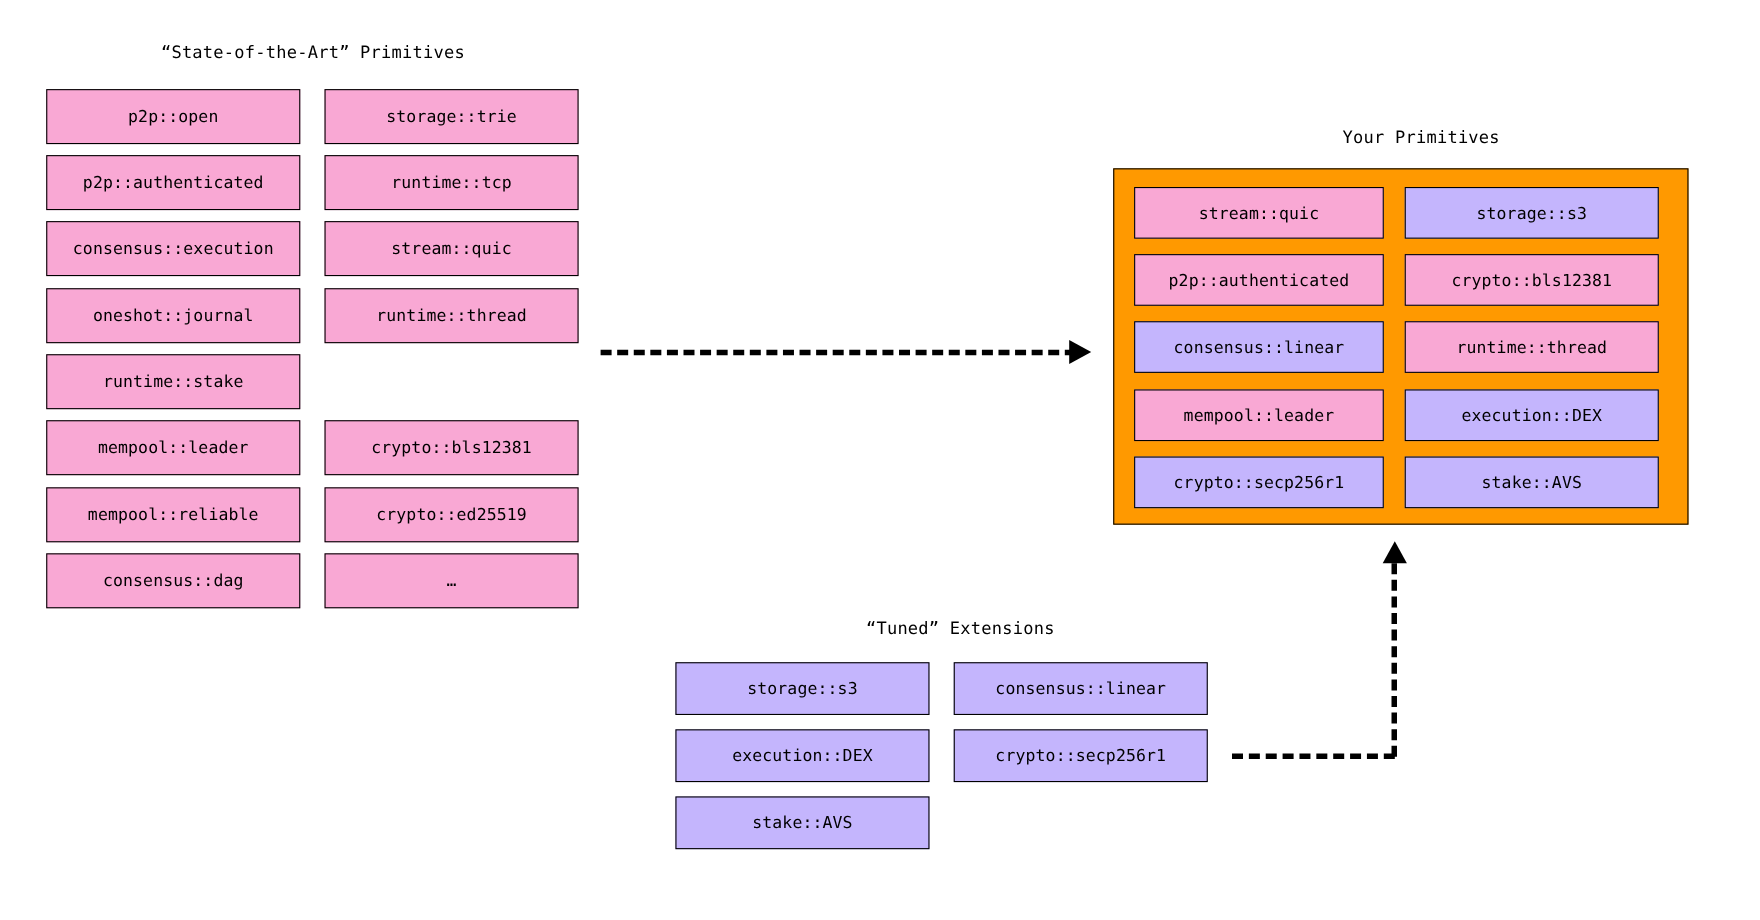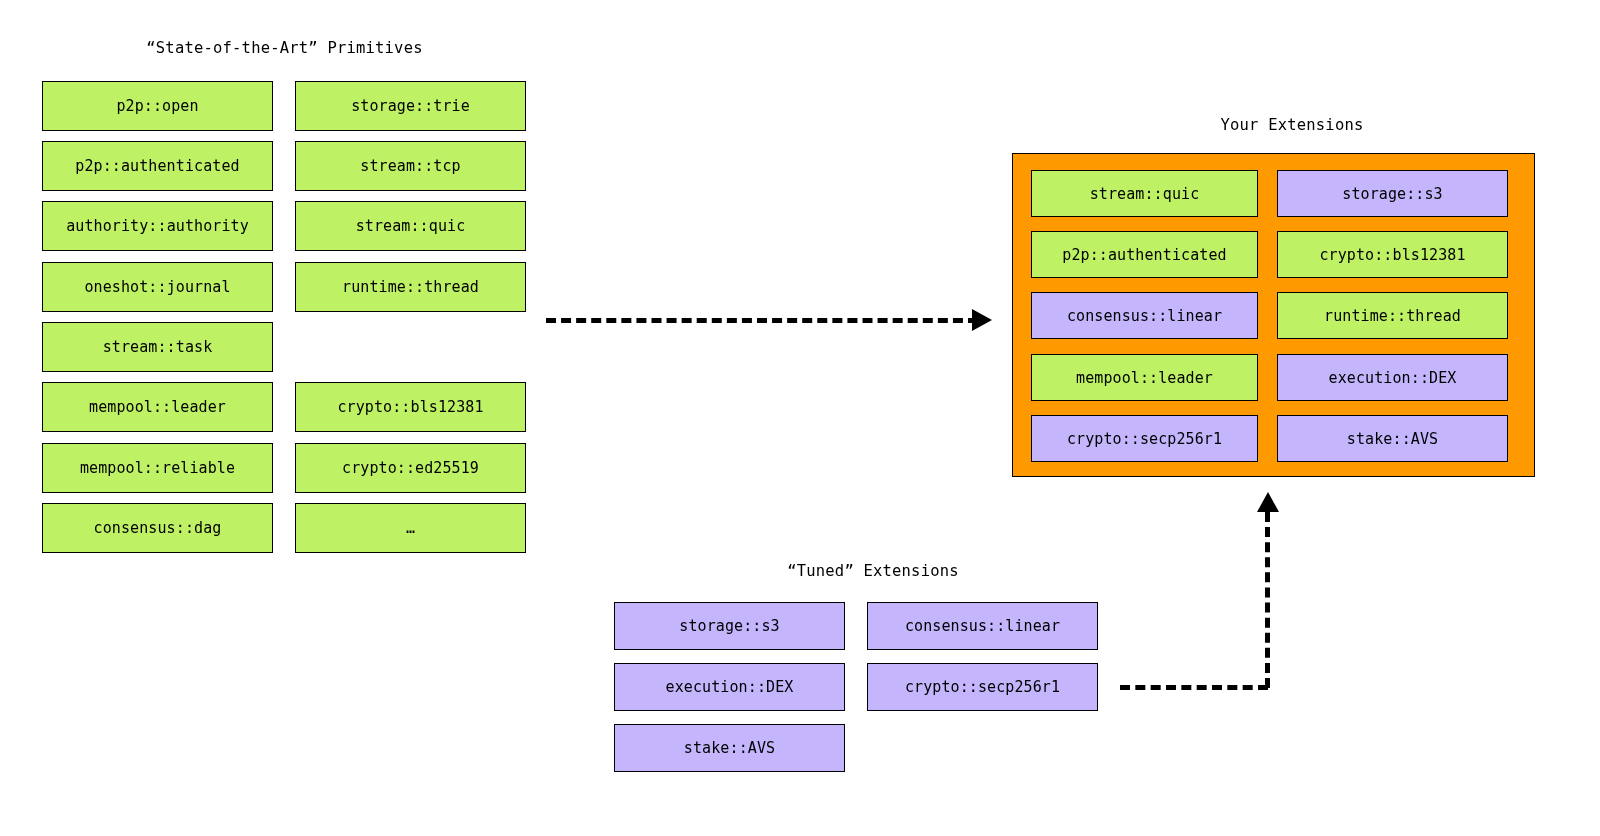--- a/index.html
+++ b/index.html
@@ -36,21 +36,21 @@
     box-sizing: border-box;
     border: 1.6px solid #000000;
     display: flex;
     align-items: center;
     justify-content: center;
     font-size: 15px;
     letter-spacing: 0.1px;
     white-space: nowrap;
     color: #000000;
   }
-  .node.green { background: #bef264; text-align: right; }
+  .node.green { background: #f9a8d4; text-align: right; }
   .node.pink  { background: #c4b5fd; }
 
   
   .app-panel {
     position: absolute;
     box-sizing: border-box;
     background: #ff9900;
     border: 1.6px solid #000000;
   }
 
@@ -82,39 +82,39 @@
 </style>
 </head>
 <body>
 
 <div class="canvas">
 
   <div class="section-title" style="left:42px; top:38px; width:485px;">“State-of-the-Art” Primitives</div>
 
   <div class="node green" style="left:42px; top:81px; width:231px; height:50px;">p2p::open</div>
   <div class="node green" style="left:42px; top:141px; width:231px; height:50px;">p2p::authenticated</div>
-  <div class="node green" style="left:42px; top:201px; width:231px; height:50px;">authority::authority</div>
+  <div class="node green" style="left:42px; top:201px; width:231px; height:50px;">consensus::execution</div>
   <div class="node green" style="left:42px; top:262px; width:231px; height:50px;">oneshot::journal</div>
-  <div class="node green" style="left:42px; top:322px; width:231px; height:50px;">stream::task</div>
+  <div class="node green" style="left:42px; top:322px; width:231px; height:50px;">runtime::stake</div>
   <div class="node green" style="left:42px; top:382px; width:231px; height:50px;">mempool::leader</div>
   <div class="node green" style="left:42px; top:443px; width:231px; height:50px;">mempool::reliable</div>
   <div class="node green" style="left:42px; top:503px; width:231px; height:50px;">consensus::dag</div>
 
   <div class="node green" style="left:295px; top:81px; width:231px; height:50px;">storage::trie</div>
-  <div class="node green" style="left:295px; top:141px; width:231px; height:50px;">stream::tcp</div>
+  <div class="node green" style="left:295px; top:141px; width:231px; height:50px;">runtime::tcp</div>
   <div class="node green" style="left:295px; top:201px; width:231px; height:50px;">stream::quic</div>
   <div class="node green" style="left:295px; top:262px; width:231px; height:50px;">runtime::thread</div>
   <div class="node green" style="left:295px; top:382px; width:231px; height:50px;">crypto::bls12381</div>
   <div class="node green" style="left:295px; top:443px; width:231px; height:50px;">crypto::ed25519</div>
   <div class="node green" style="left:295px; top:503px; width:231px; height:50px;">…</div>
 
   <div class="dash-h" style="left:546px; top:318px; width:432px;"></div>
   <div class="arrow-right" style="left:972px; top:309px;"></div>
 
-  <div class="section-title" style="left:1031px; top:115px; width:522px;">Your Extensions</div>
+  <div class="section-title" style="left:1031px; top:115px; width:522px;">Your Primitives</div>
 
   <div class="app-panel" style="left:1012px; top:153px; width:523px; height:324px;"></div>
 
   <div class="node green" style="left:1031px; top:170px; width:227px; height:47px;">stream::quic</div>
   <div class="node green" style="left:1031px; top:231px; width:227px; height:47px;">p2p::authenticated</div>
   <div class="node pink" style="left:1031px; top:292px; width:227px; height:47px;">consensus::linear</div>
   <div class="node green" style="left:1031px; top:354px; width:227px; height:47px;">mempool::leader</div>
   <div class="node pink" style="left:1031px; top:415px; width:227px; height:47px;">crypto::secp256r1</div>
 
   <div class="node pink" style="left:1277px; top:170px; width:231px; height:47px;">storage::s3</div>

